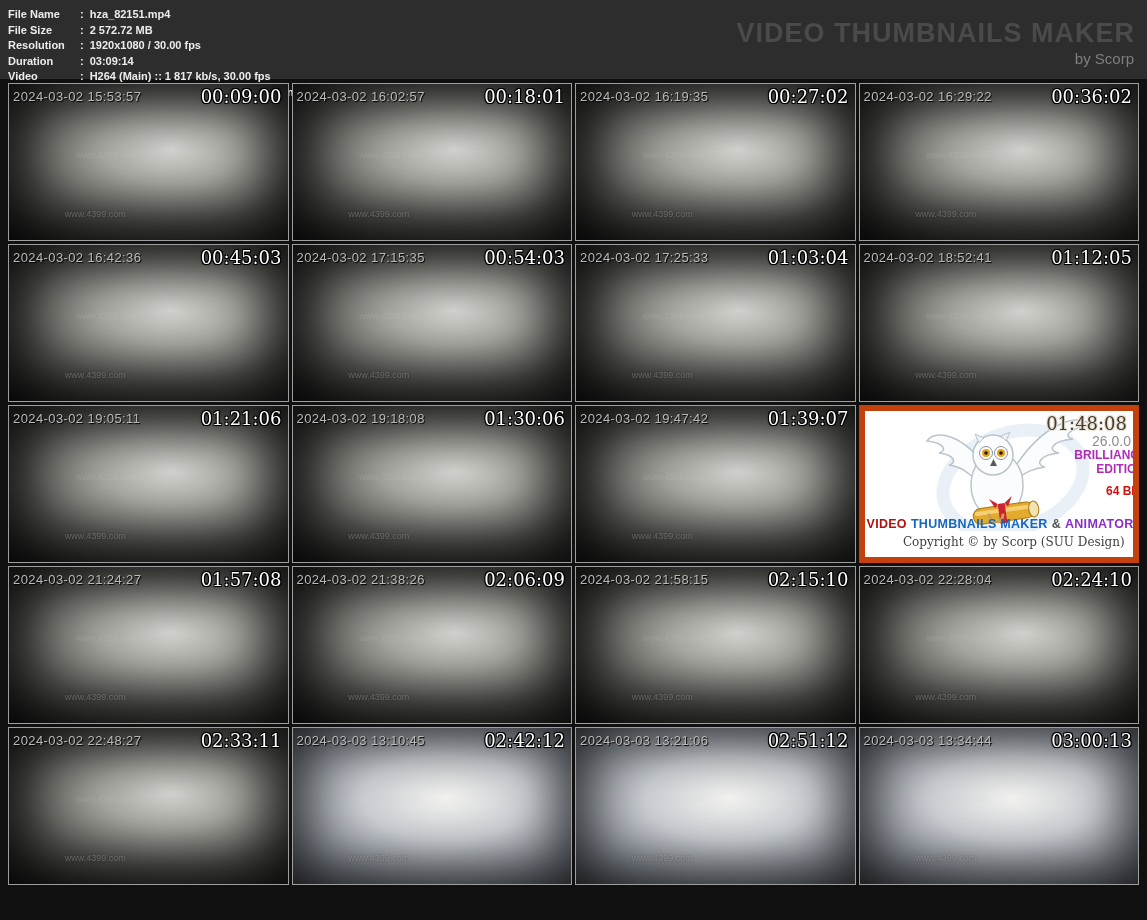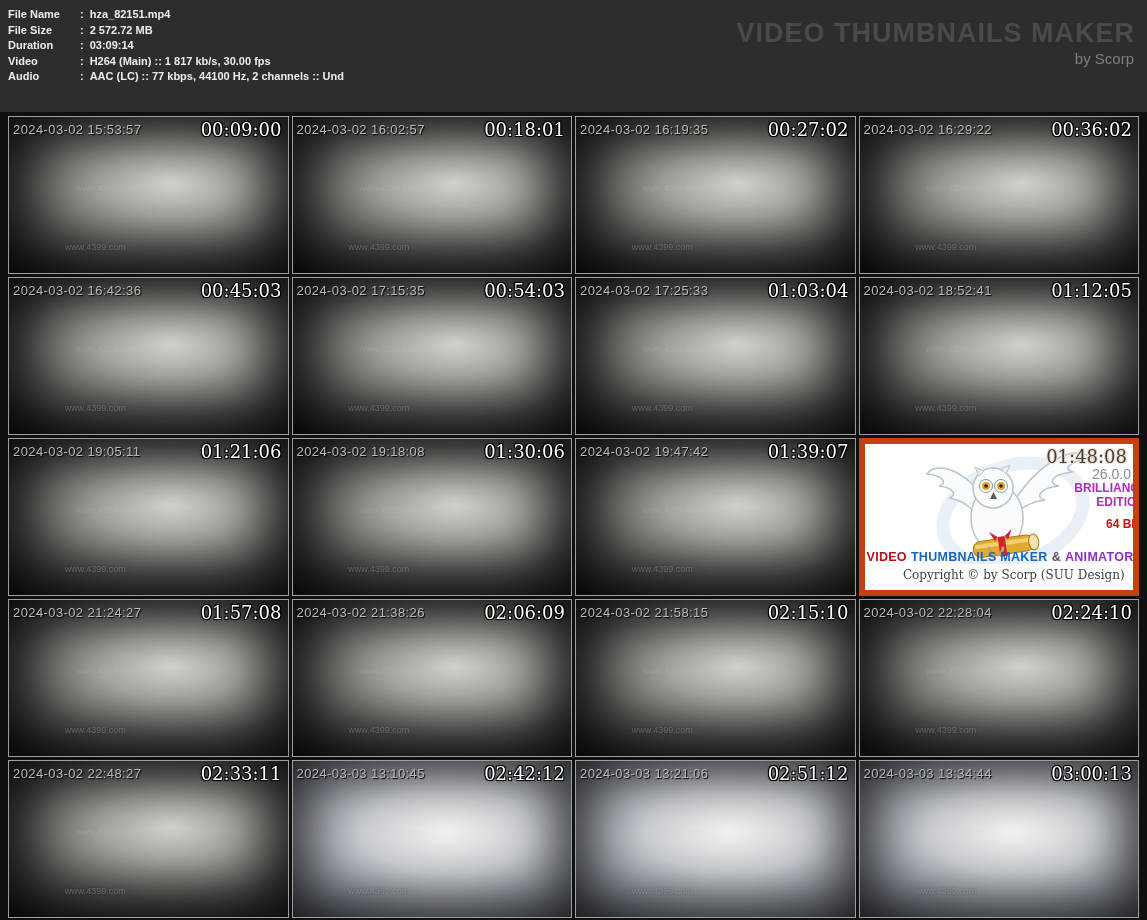--- a/index.html
+++ b/index.html
@@ -1,18 +1,18 @@
 <!DOCTYPE html>
 <html><head>
 <meta charset="utf-8">
 <style>
   html,body{margin:0;padding:0;background:#101010;width:1147px;height:920px;overflow:hidden;
     font-family:"Liberation Sans",sans-serif;}
   
-  .header{position:relative;width:100%;height:112px;background:#2d2d2d;box-sizing:border-box;
+  .header{position:relative;width:100%;height:79px;background:#2d2d2d;box-sizing:border-box;
     padding:7px 0 8px 8px;}
   .meta-row{color:#ececec;font-size:11px;font-weight:bold;line-height:15.5px;white-space:nowrap;}
   .meta-label{display:inline-block;width:72px;}
   .meta-colon{display:inline-block;margin-right:6px;}
   .vtm-mark{position:absolute;top:18px;right:12px;font-size:27px;font-weight:800;
     letter-spacing:1px;color:#4a4a4a;font-family:"Liberation Sans",sans-serif;text-align:center;}
   .vtm-sub{position:absolute;top:50px;right:13px;font-size:15px;color:#7f7f7f;text-align:right;}
   
   .grid{display:grid;grid-template-columns:repeat(4,1fr);gap:3px;padding:4px 8px 0 8px;}
   .thumb{position:relative;height:158px;box-sizing:border-box;border:1px solid #9e9e9e;
@@ -47,20 +47,21 @@
   .lc-copy{position:absolute;bottom:8px;width:100%;text-align:center;font-size:12px;
     color:#3f3f3f;font-family:"DejaVu Serif",serif;padding-left:15px;}
 </style>
 </head>
 <body>
 
 <div class="header">
   <div id="meta-rows">
       <div class="meta-row"><span class="meta-label">File Name</span><span class="meta-colon">:</span><span>hza_82151.mp4</span></div>
       <div class="meta-row"><span class="meta-label">File Size</span><span class="meta-colon">:</span><span>2 572.72 MB</span></div>
+      <div class="meta-row"><span class="meta-label">Resolution</span><span class="meta-colon">:</span><span>1920x1080 / 30.00 fps</span></div>
       <div class="meta-row"><span class="meta-label">Duration</span><span class="meta-colon">:</span><span>03:09:14</span></div>
       <div class="meta-row"><span class="meta-label">Video</span><span class="meta-colon">:</span><span>H264 (Main) :: 1 817 kb/s, 30.00 fps</span></div>
       <div class="meta-row"><span class="meta-label">Audio</span><span class="meta-colon">:</span><span>AAC (LC) :: 77 kbps, 44100 Hz, 2 channels :: Und</span></div>
     </div>
   <div class="vtm-mark">VIDEO THUMBNAILS MAKER</div>
   <div class="vtm-sub">by Scorp</div>
 </div>
 
 <div class="grid" id="grid">
   <div class="thumb">

